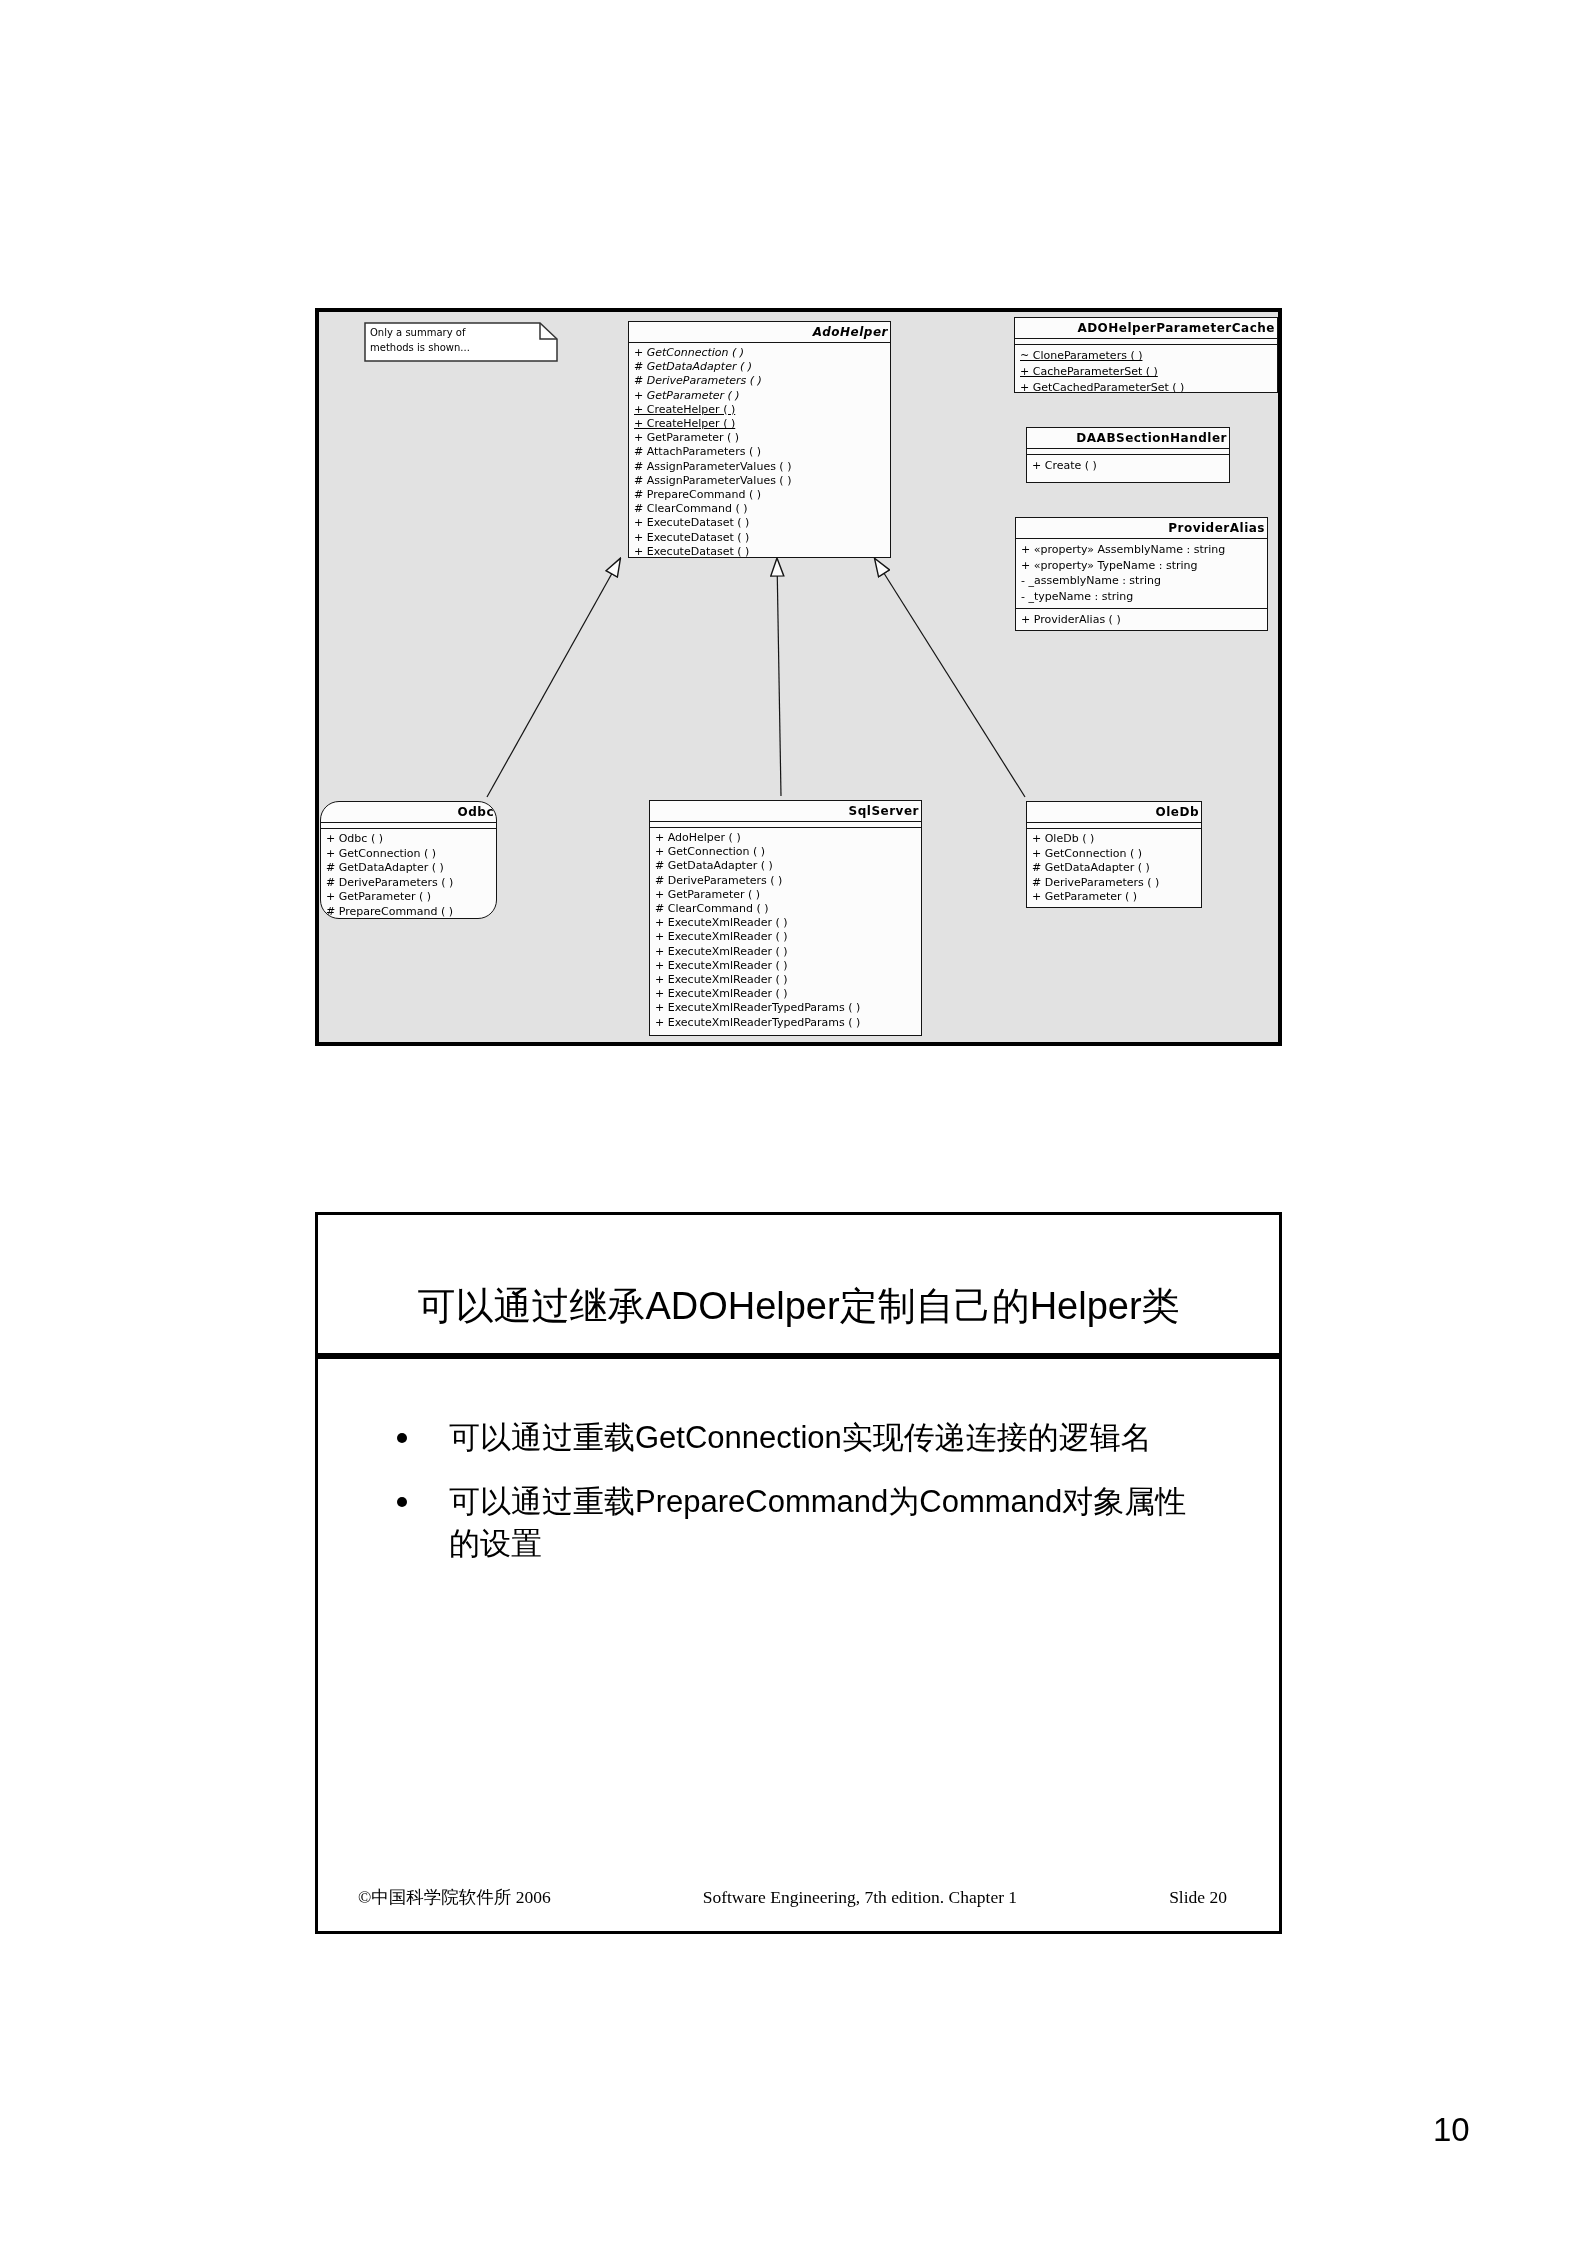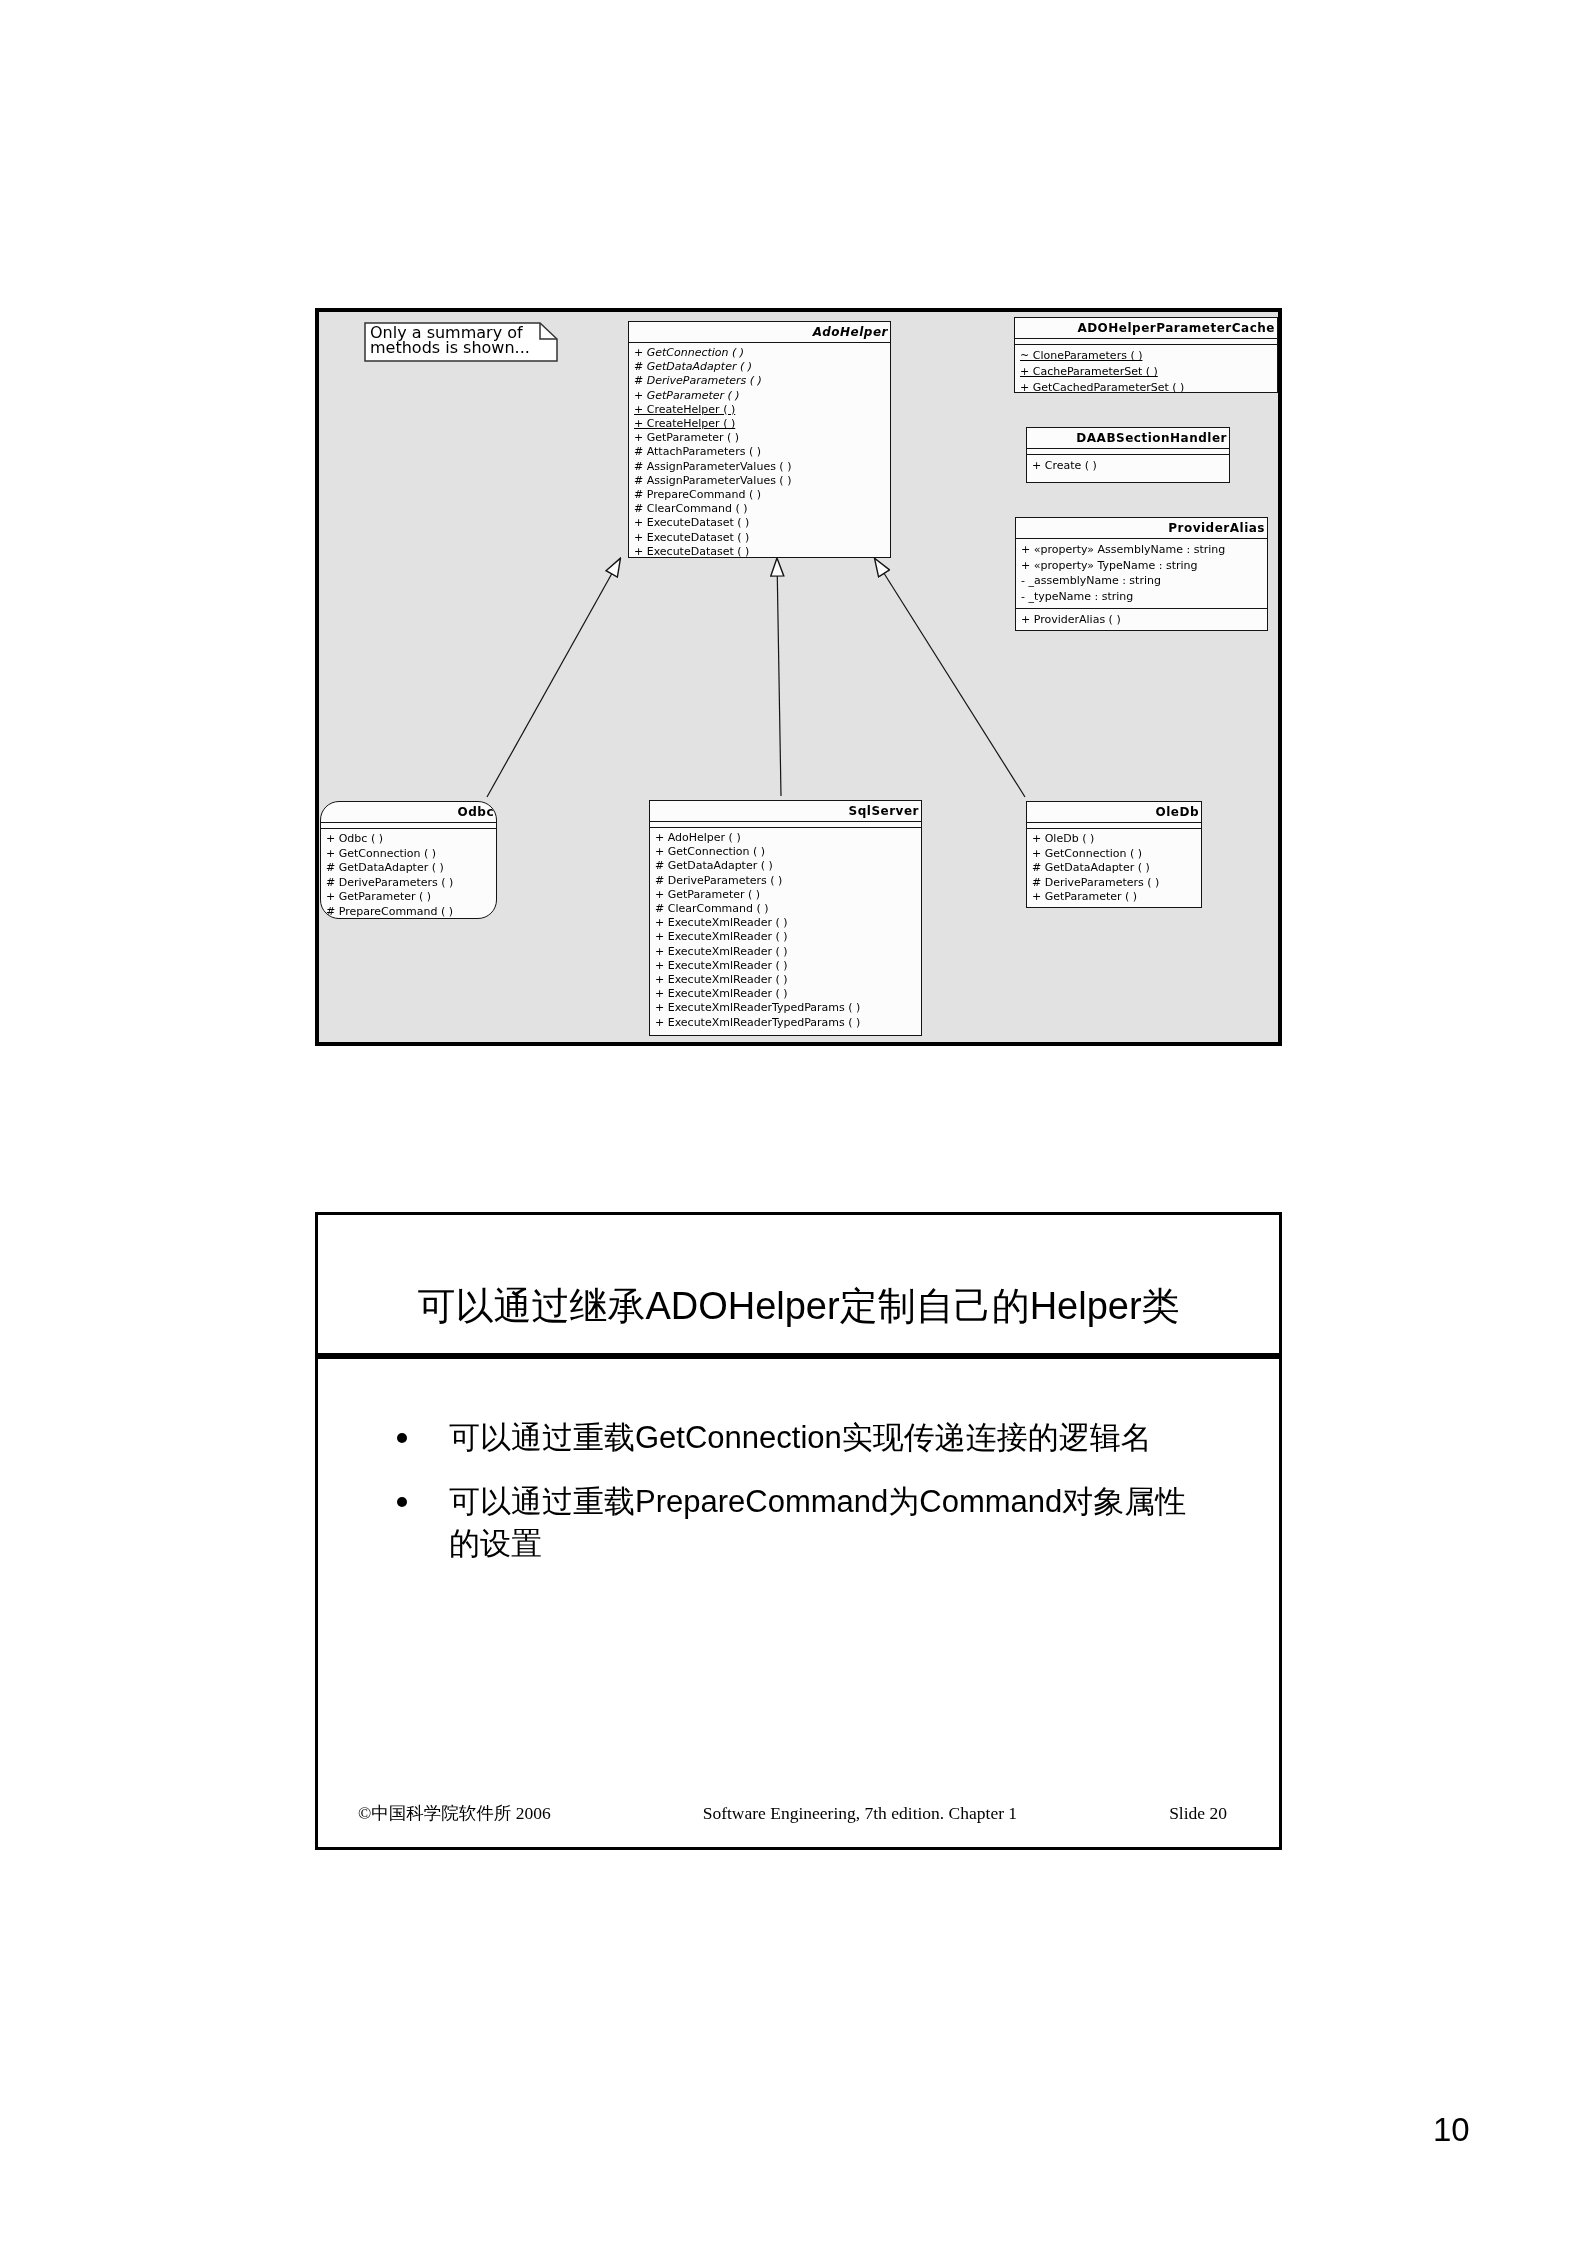--- a/index.html
+++ b/index.html
@@ -7,21 +7,21 @@
           font-family:"Liberation Sans", sans-serif; color:#000; }
   * { box-sizing:border-box; }
 
   
   .slide1 { position:absolute; left:315px; top:308px; width:967px; height:738px;
             background:#e2e2e2; border:4px solid #000; }
   .rels { position:absolute; left:-4px; top:-4px; width:967px; height:738px; pointer-events:none; }
 
   .note { position:absolute; left:45px; top:10px; width:194px; height:40px; }
   .note-svg { position:absolute; inset:0; }
-  .note-text { position:absolute; inset:0; padding:3px 6px; font-size:16px; line-height:15px;
+  .note-text { position:absolute; inset:0; padding:3px 6px; font-size:10px; line-height:15px;
                white-space:pre-line; font-family:"DejaVu Sans",sans-serif; }
 
   .uml { position:absolute; background:#fcfcfc; border:1.5px solid #141414;
          font-family:"DejaVu Sans",sans-serif; overflow:hidden; }
   .uml .title { font-size:12px; font-weight:bold; text-align:right; padding:3px 2px 3px;
                 border-bottom:1.5px solid #141414; letter-spacing:0.5px; white-space:nowrap; }
   .uml .empty { height:6px; border-bottom:1.5px solid #141414; }
   .uml .members { padding:3px 2px 2px 5px; }
   .uml .members.attrs { border-bottom:1.5px solid #141414; padding-bottom:4px; }
   .member { font-size:11px; line-height:14.2px; white-space:pre; }
@@ -36,21 +36,21 @@
   .c-adohelper { left:309px; top:9px;  width:263px; height:237px; }
   .c-adohelper .title { font-style:italic; }
   .c-cache     { left:695px; top:5px;  width:264px; height:76px; }
   .c-daab      { left:707px; top:115px; width:204px; height:56px; }
   .c-provideralias { left:696px; top:205px; width:253px; height:114px; }
   .c-odbc      { left:1px;   top:489px; width:177px; height:118px;border-radius:19px; }
   .c-sqlserver { left:330px; top:488px; width:273px; height:236px; }
   .c-oledb     { left:707px; top:489px; width:176px; height:107px; }
 
   
-  .slide2 { position:absolute; left:315px; top:1212px; width:967px; height:638px;
+  .slide2 { position:absolute; left:315px; top:1212px; width:967px; height:722px;
             background:#fff; border:3px solid #000; }
   .slide2-title { position:absolute; top:66px; left:0; right:0; text-align:center;
                   font-size:38px; line-height:50px; font-weight:normal; }
   .slide2-rule { position:absolute; top:138px; left:0; right:0; height:6px; background:#000; }
   .bullets { position:absolute; top:202px; left:77px; right:70px; }
   .bullet-item { position:relative; padding-left:54px; font-size:31px; line-height:42px;
                  margin-bottom:22px; }
   .bullet-item::before { content:""; position:absolute; left:2px; top:16px; width:10px; height:10px;
                          border-radius:50%; background:#000; }
   .slide2-footer { position:absolute; left:0; right:0; bottom:22px; display:flex; align-items:baseline;

